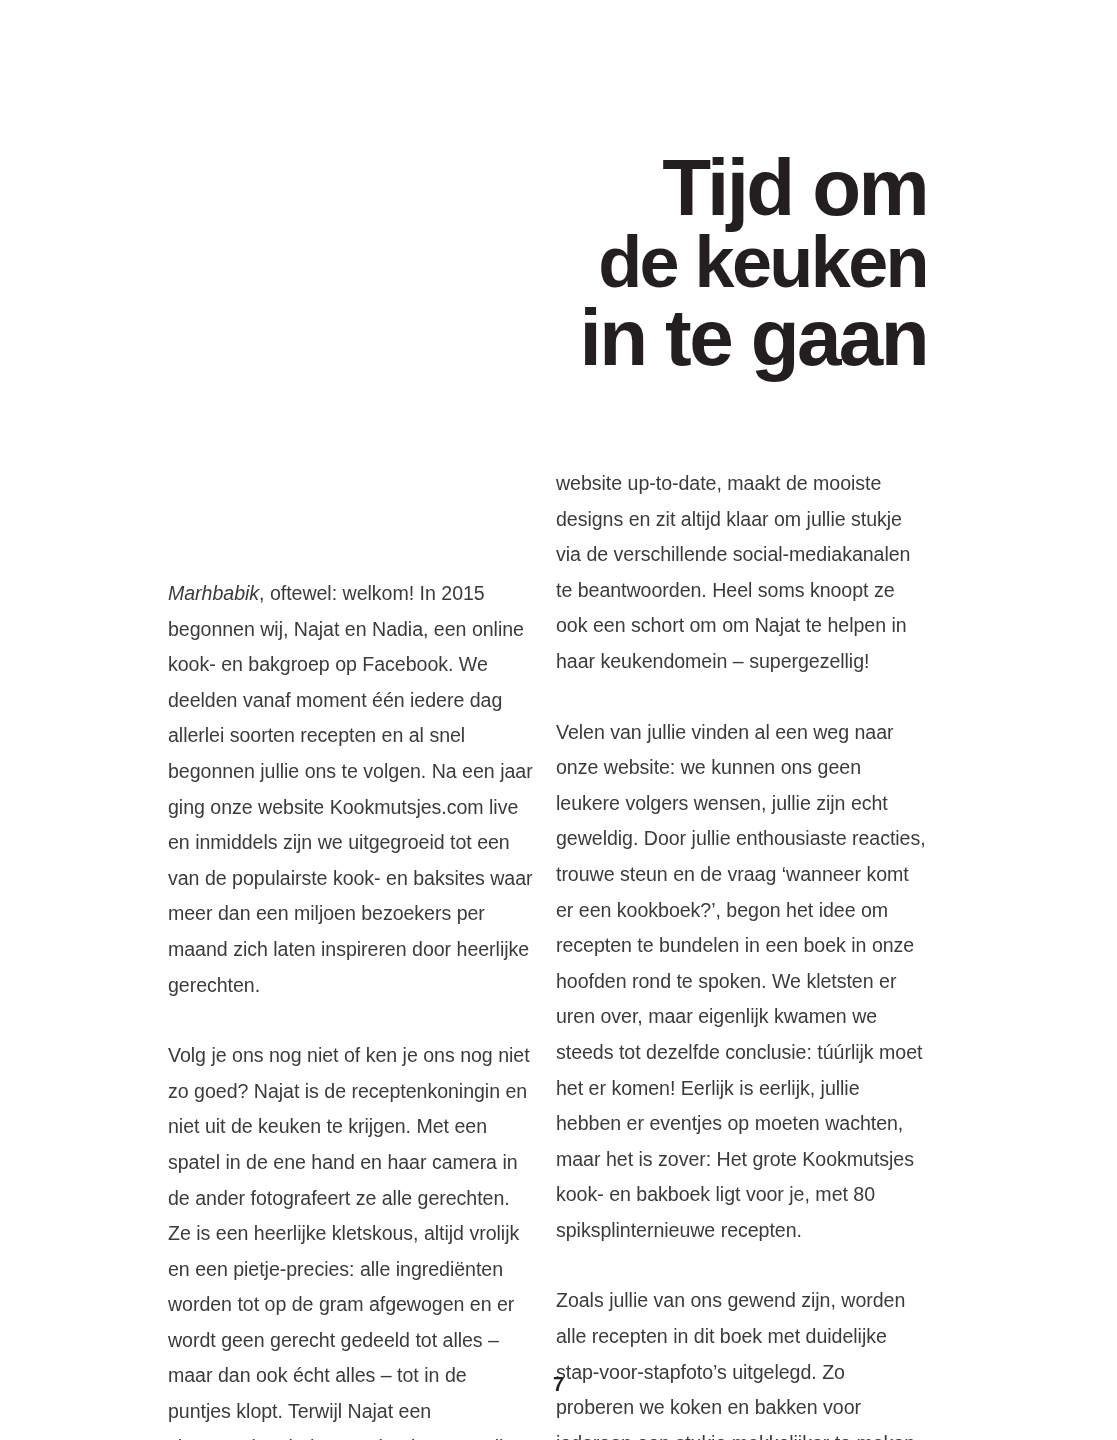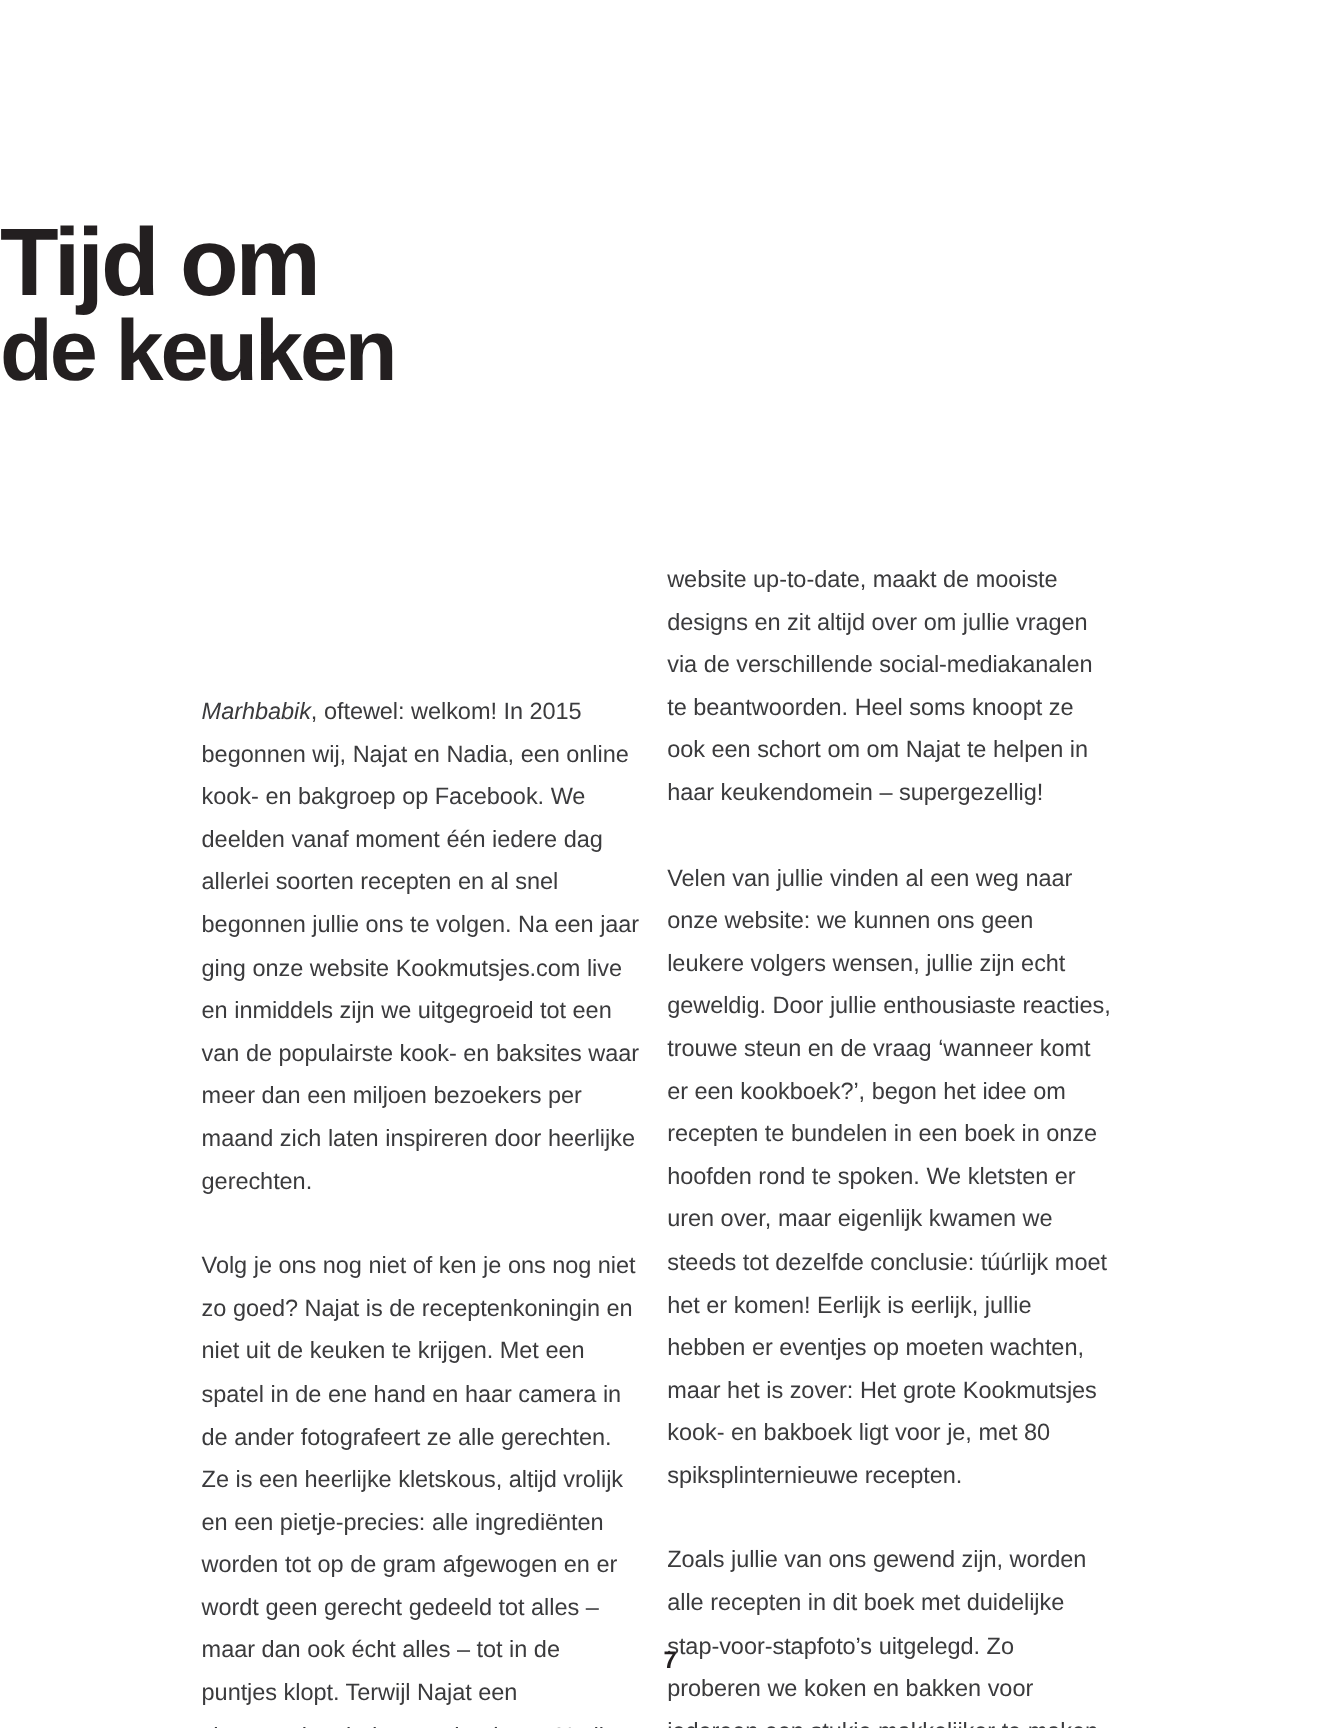--- a/index.html
+++ b/index.html
@@ -19,22 +19,21 @@
     overflow: hidden;
     box-sizing: border-box;
   }
 
   
   .title-block {
     position: absolute;
     left: 0;
     top: 150px;
     width: 927px;
-    text-align: left;
-    margin-top: 31px;
+    text-align: right;
   }
   .title-line {
     display: block;
     color: #231f20;
     font-weight: 700;
     font-size: 79px;
     line-height: 75px;
     letter-spacing: -2.6px;
     white-space: nowrap;
     font-family: "Liberation Sans", "DejaVu Sans", sans-serif;
@@ -91,28 +90,29 @@
   }
 </style>
 </head>
 <body>
 
 <div class="page">
 
   <div class="title-block">
     <span class="title-line l1">Tijd om</span>
     <span class="title-line l2">de keuken</span>
+    <span class="title-line l3">in te gaan</span>
   </div>
 
   <div class="col col-left">
     <p><em>Marhbabik</em><span>, oftewel: welkom! In 2015 begonnen wij, Najat en Nadia, een online kook- en bakgroep op Facebook. We deelden vanaf moment één iedere dag allerlei soorten recepten en al snel begonnen jullie ons te volgen. Na een jaar ging onze website Kookmutsjes.com live en inmiddels zijn we uitgegroeid tot een van de populairste kook- en baksites waar meer dan een miljoen bezoekers per maand zich laten inspireren door heerlijke gerechten.</span></p>
     <p>Volg je ons nog niet of ken je ons nog niet zo goed? Najat is de receptenkoningin en niet uit de keuken te krijgen. Met een spatel in de ene hand en haar camera in de ander fotografeert ze alle gerechten. Ze is een heerlijke kletskous, altijd vrolijk en een pietje-precies: alle ingrediënten worden tot op de gram afgewogen en er wordt geen gerecht gedeeld tot alles – maar dan ook écht alles – tot in de puntjes klopt. Terwijl Najat een cheesecake uit de oven haalt, zet Nadia alles klaar om het recept met jullie te delen. Ze houdt de</p>
   </div>
 
   <div class="col col-right">
-    <p>website up-to-date, maakt de mooiste designs en zit altijd over om jullie vragen via de verschillende social-mediakanalen te beantwoorden. Heel soms knoopt ze ook een schort om om Najat te helpen in haar keukendomein – supergezellig!</p>
+    <p>website up-to-date, maakt de mooiste designs en zit altijd klaar om jullie stukje via de verschillende social-mediakanalen te beantwoorden. Heel soms knoopt ze ook een schort om om Najat te helpen in haar keukendomein – supergezellig!</p>
     <p>Velen van jullie vinden al een weg naar onze website: we kunnen ons geen leukere volgers wensen, jullie zijn echt geweldig. Door jullie enthousiaste reacties, trouwe steun en de vraag ‘wanneer komt er een kookboek?’, begon het idee om recepten te bundelen in een boek in onze hoofden rond te spoken. We kletsten er uren over, maar eigenlijk kwamen we steeds tot dezelfde conclusie: túúrlijk moet het er komen! Eerlijk is eerlijk, jullie hebben er eventjes op moeten wachten, maar het is zover: Het grote Kookmutsjes kook- en bakboek ligt voor je, met 80 spiksplinternieuwe recepten.</p>
     <p>Zoals jullie van ons gewend zijn, worden alle recepten in dit boek met duidelijke stap-voor-stapfoto’s uitgelegd. Zo proberen we koken en bakken voor iedereen een stukje makkelijker te maken. Of je nu jong of oud bent, twee linkerhanden hebt, een kookkluns of bakfanaat bent. Echt</p>
   </div>
 
   <div class="page-number">7</div>
 
 </div>
 
 </body></html>

